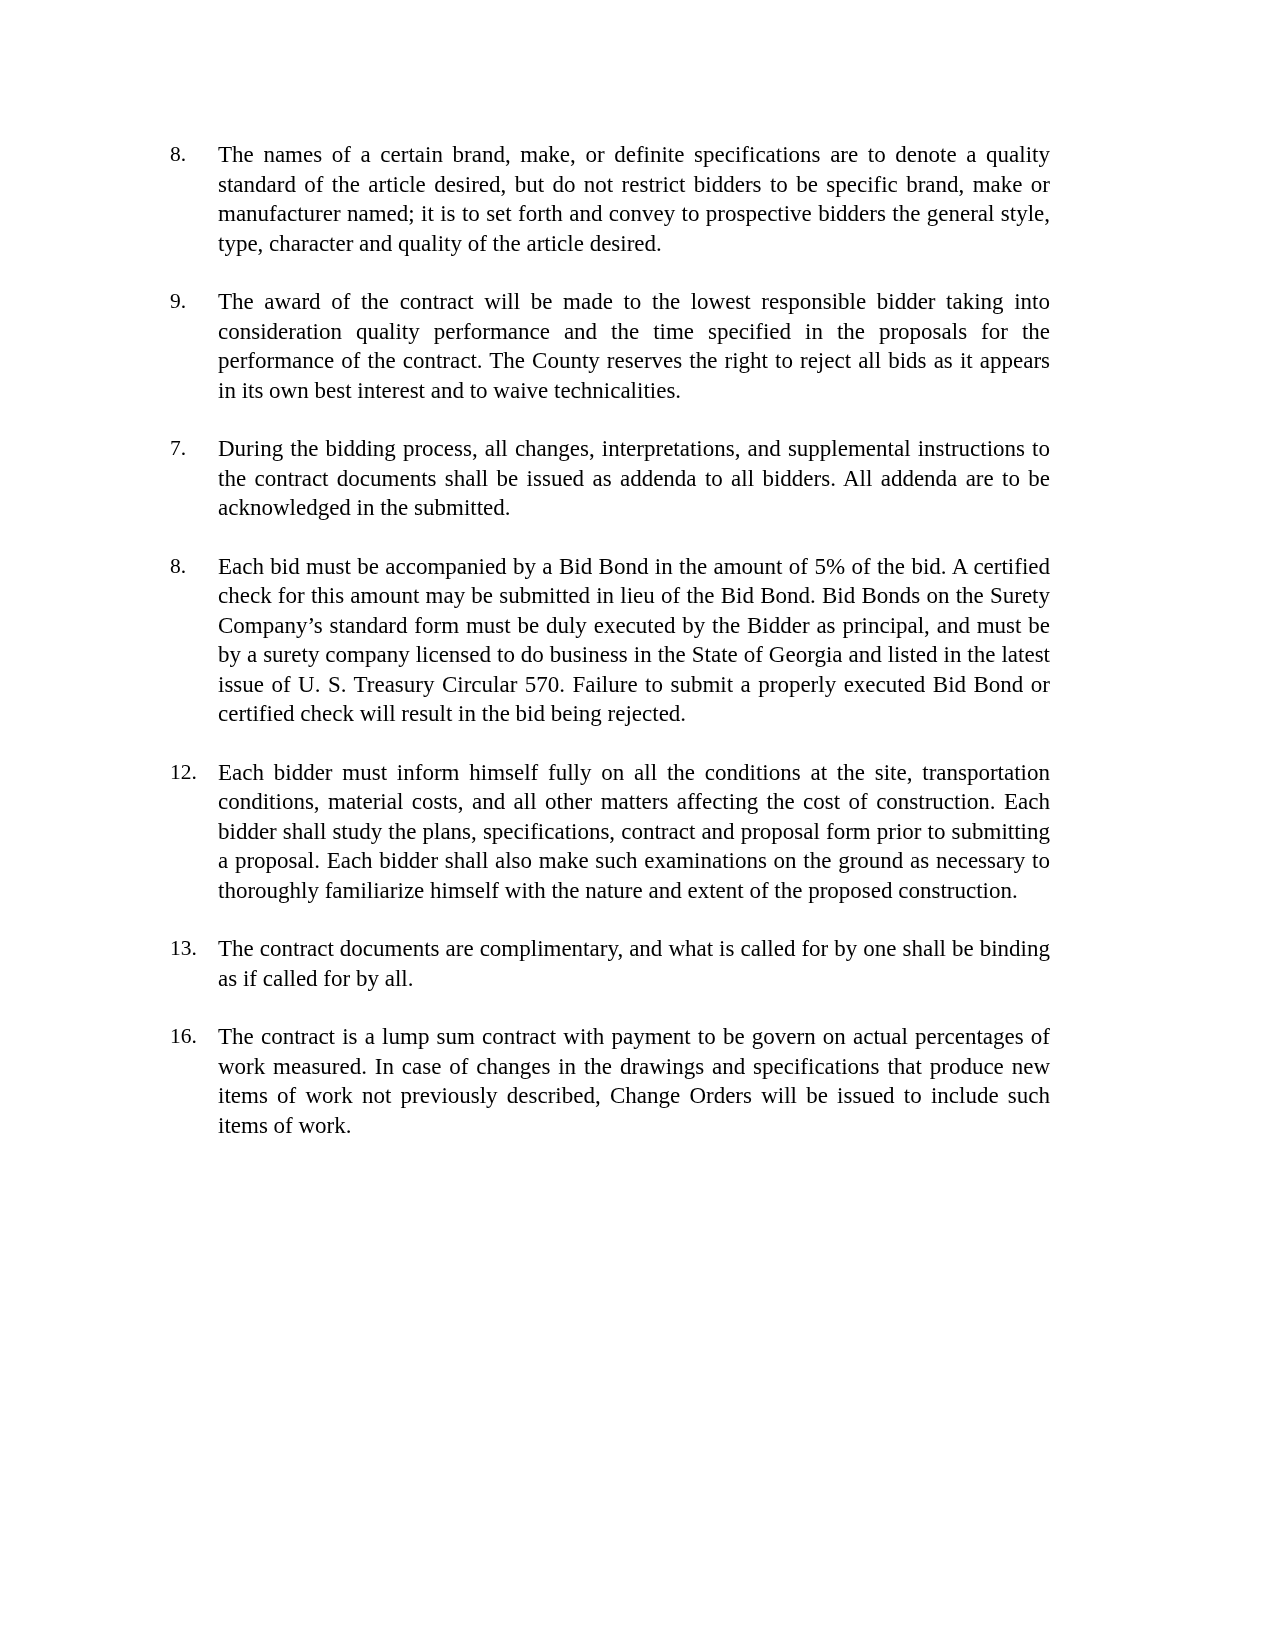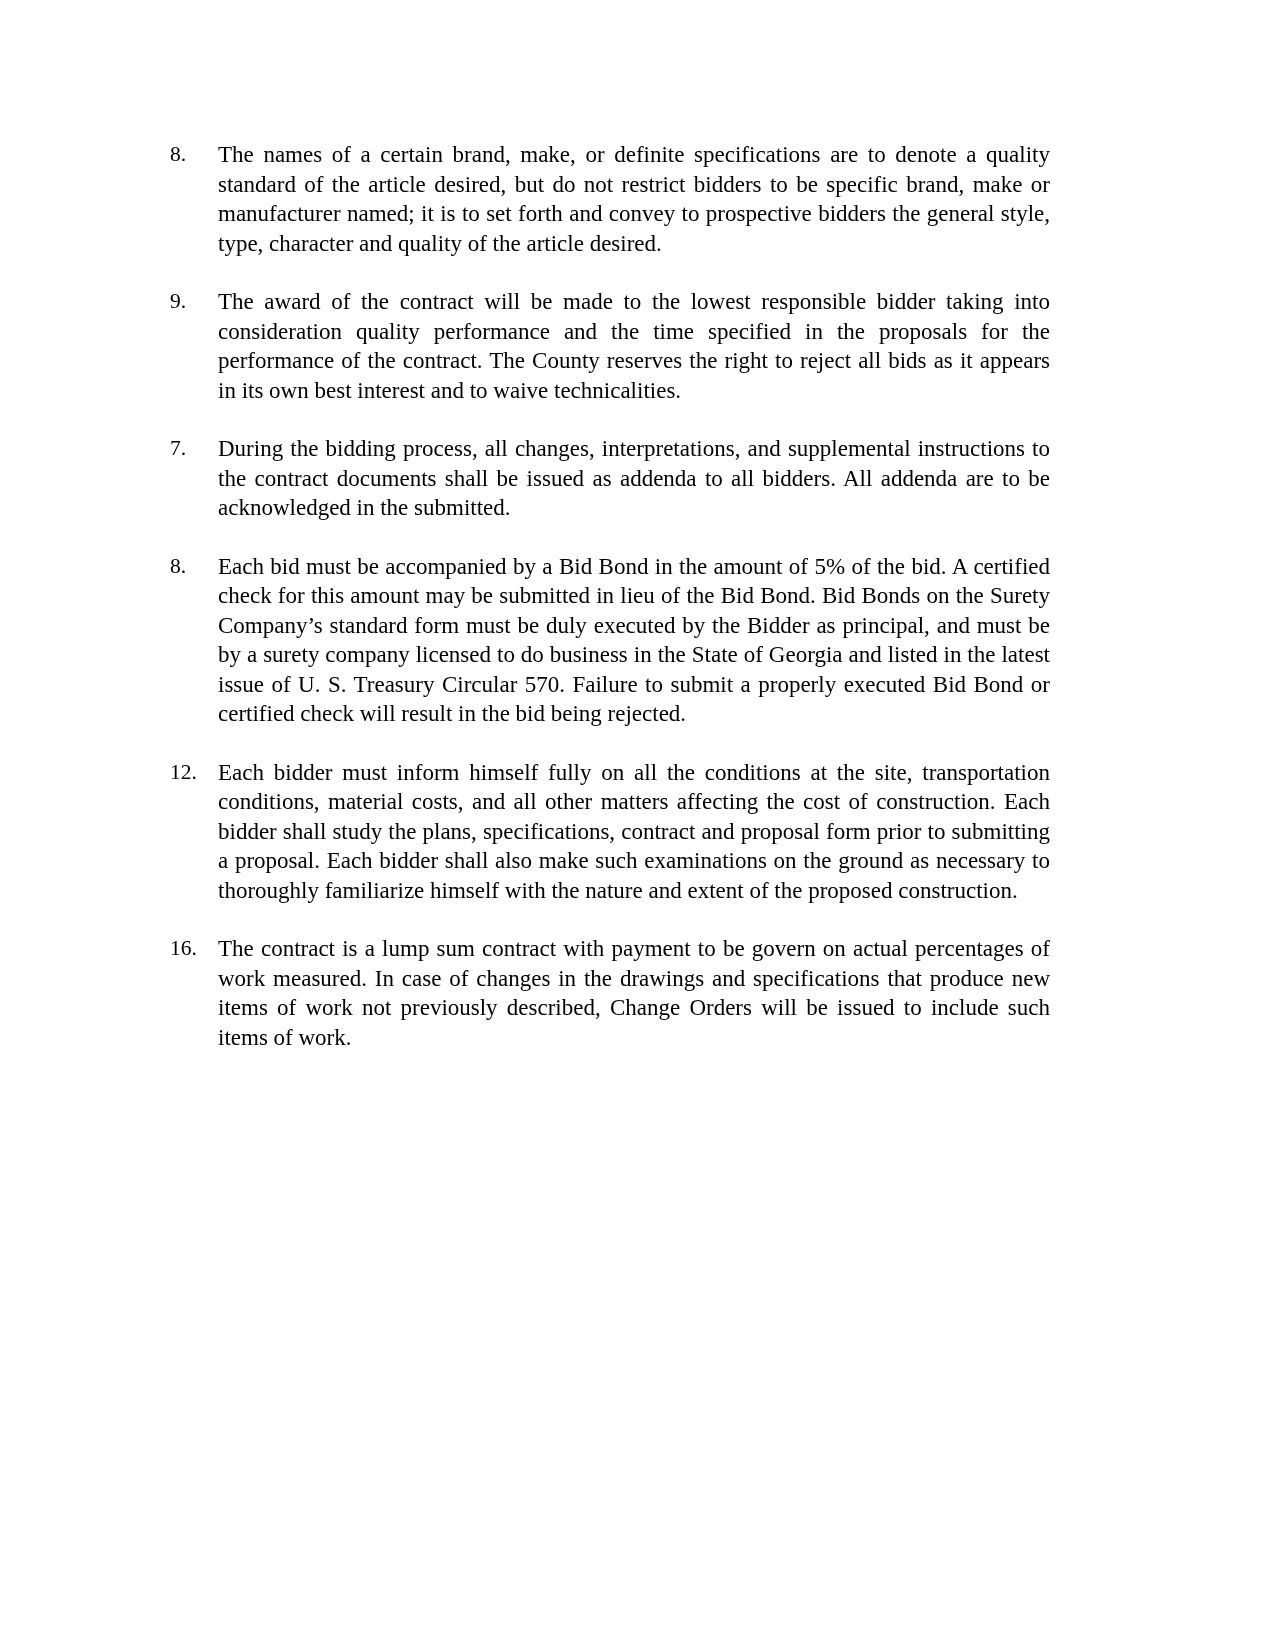--- a/index.html
+++ b/index.html
@@ -72,20 +72,24 @@
     <div class="clause">
       <div class="clause-number">8.</div>
       <div class="clause-text">Each bid must be accompanied by a Bid Bond in the amount of 5% of the bid.  A certified check for this amount may be submitted in lieu of the Bid Bond.  Bid Bonds on the Surety Company’s standard form must be duly executed by the Bidder as principal, and must be by a surety company licensed to do business in the State of Georgia and listed in the latest issue of U. S. Treasury Circular 570.  Failure to submit a properly executed Bid Bond or certified check will result in the bid being rejected.</div>
     </div>
 
     <div class="clause">
       <div class="clause-number">12.</div>
       <div class="clause-text">Each bidder must inform himself fully on all the conditions at the site, transportation conditions, material costs, and all other matters affecting the cost of construction.  Each bidder shall study the plans, specifications, contract and proposal form prior to submitting a proposal.  Each bidder shall also make such examinations on the ground as necessary to thoroughly familiarize himself with the nature and extent of the proposed construction.</div>
     </div>
 
+    <div class="clause">
+      <div class="clause-number">13.</div>
+      <div class="clause-text">The contract documents are complimentary, and what is called for by one shall be binding as if called for by all.</div>
+    </div>
 
 
 
     <div class="clause">
       <div class="clause-number">16.</div>
       <div class="clause-text">The contract is a lump sum contract with payment to be govern on actual percentages of work measured.  In case of changes in the drawings and specifications that produce new items of work not previously described, Change Orders will be issued to include such items of work.</div>
     </div>
 
   </div>
 </div>

